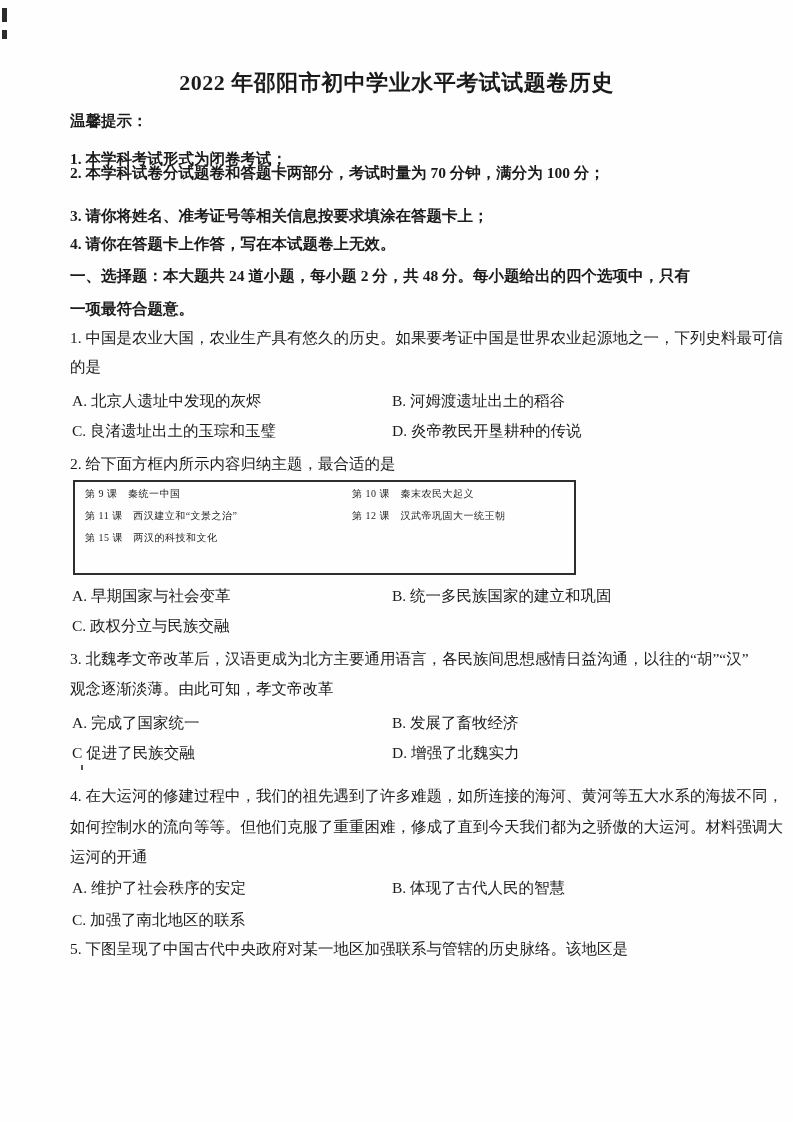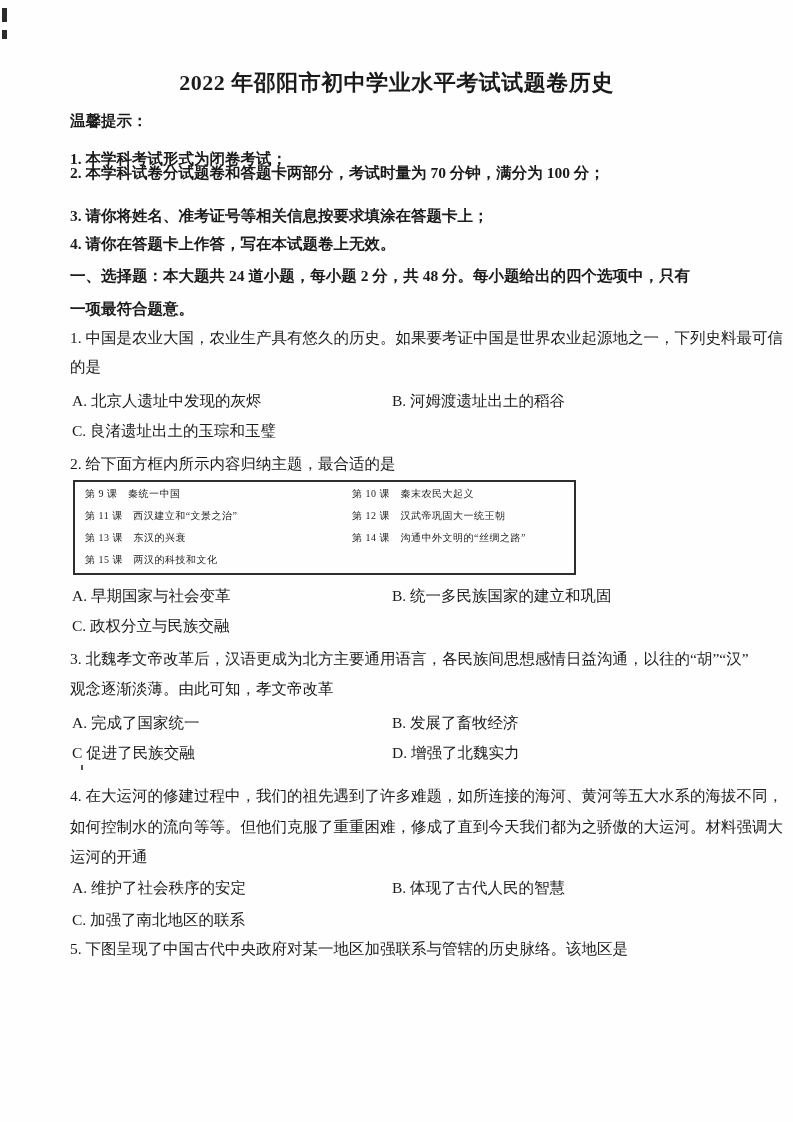--- a/index.html
+++ b/index.html
@@ -111,37 +111,34 @@
 
   <div>
     <div class="line" style="top:328px">1. 中国是农业大国，农业生产具有悠久的历史。如果要考证中国是世界农业起源地之一，下列史料最可信</div>
     <div class="line" style="top:357px">的是</div>
     <div class="optrow" style="top:391px">
       <span class="opt">A. 北京人遗址中发现的灰烬</span>
       <span class="opt optB">B. 河姆渡遗址出土的稻谷</span>
     </div>
     <div class="optrow" style="top:421px">
       <span class="opt">C. 良渚遗址出土的玉琮和玉璧</span>
+      <span class="opt optB">D. 炎帝教民开垦耕种的传说</span>
     </div>
   </div>
 
   <div>
     <div class="line" style="top:454px">2. 给下面方框内所示内容归纳主题，最合适的是</div>
     <div class="lesson-box">
       <div class="brow">
         <span class="bcell">第 9 课　秦统一中国</span>
         <span class="bcell bcellR">第 10 课　秦末农民大起义</span>
       </div>
       <div class="brow">
         <span class="bcell">第 11 课　西汉建立和“文景之治”</span>
         <span class="bcell bcellR">第 12 课　汉武帝巩固大一统王朝</span>
-      </div>
-      <div class="brow">
-        <span class="bcell">第 13 课　东汉的兴衰</span>
-        <span class="bcell bcellR">第 14 课　沟通中外文明的“丝绸之路”</span>
       </div>
       <div class="brow">
         <span class="bcell">第 15 课　两汉的科技和文化</span>
       </div>
     </div>
     <div class="optrow" style="top:586px">
       <span class="opt">A. 早期国家与社会变革</span>
       <span class="opt optB">B. 统一多民族国家的建立和巩固</span>
     </div>
     <div class="optrow" style="top:616px">

